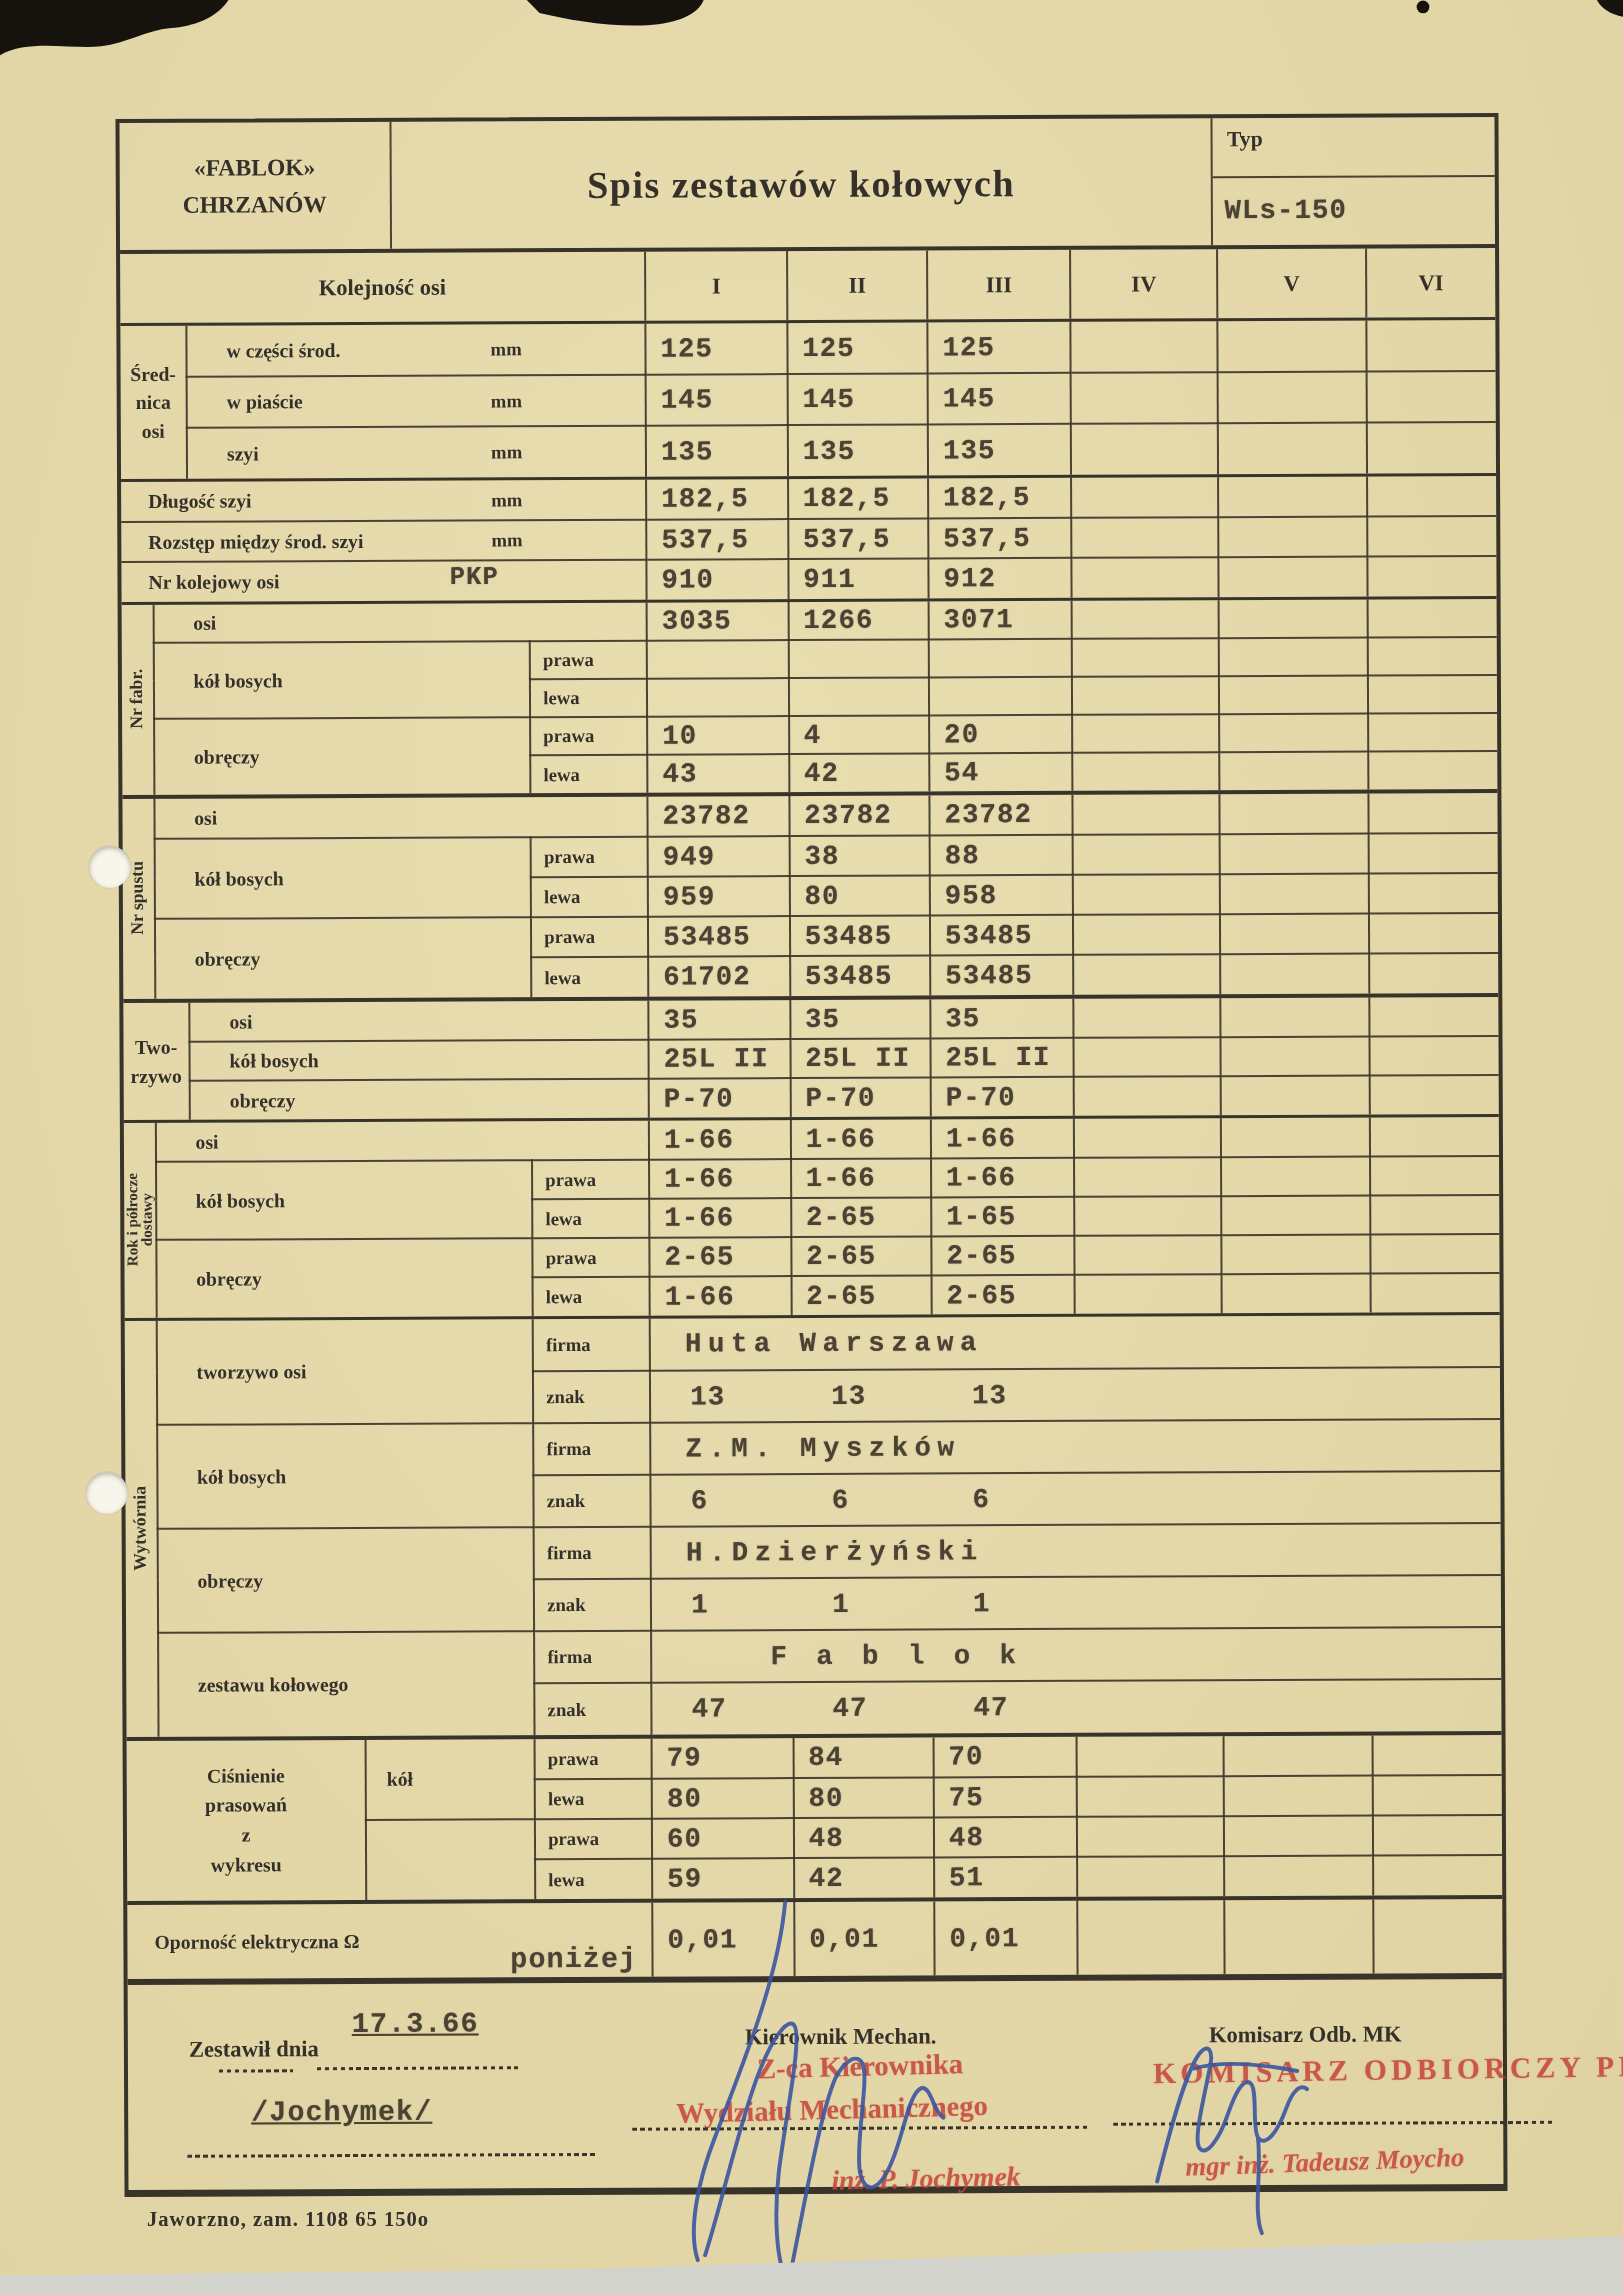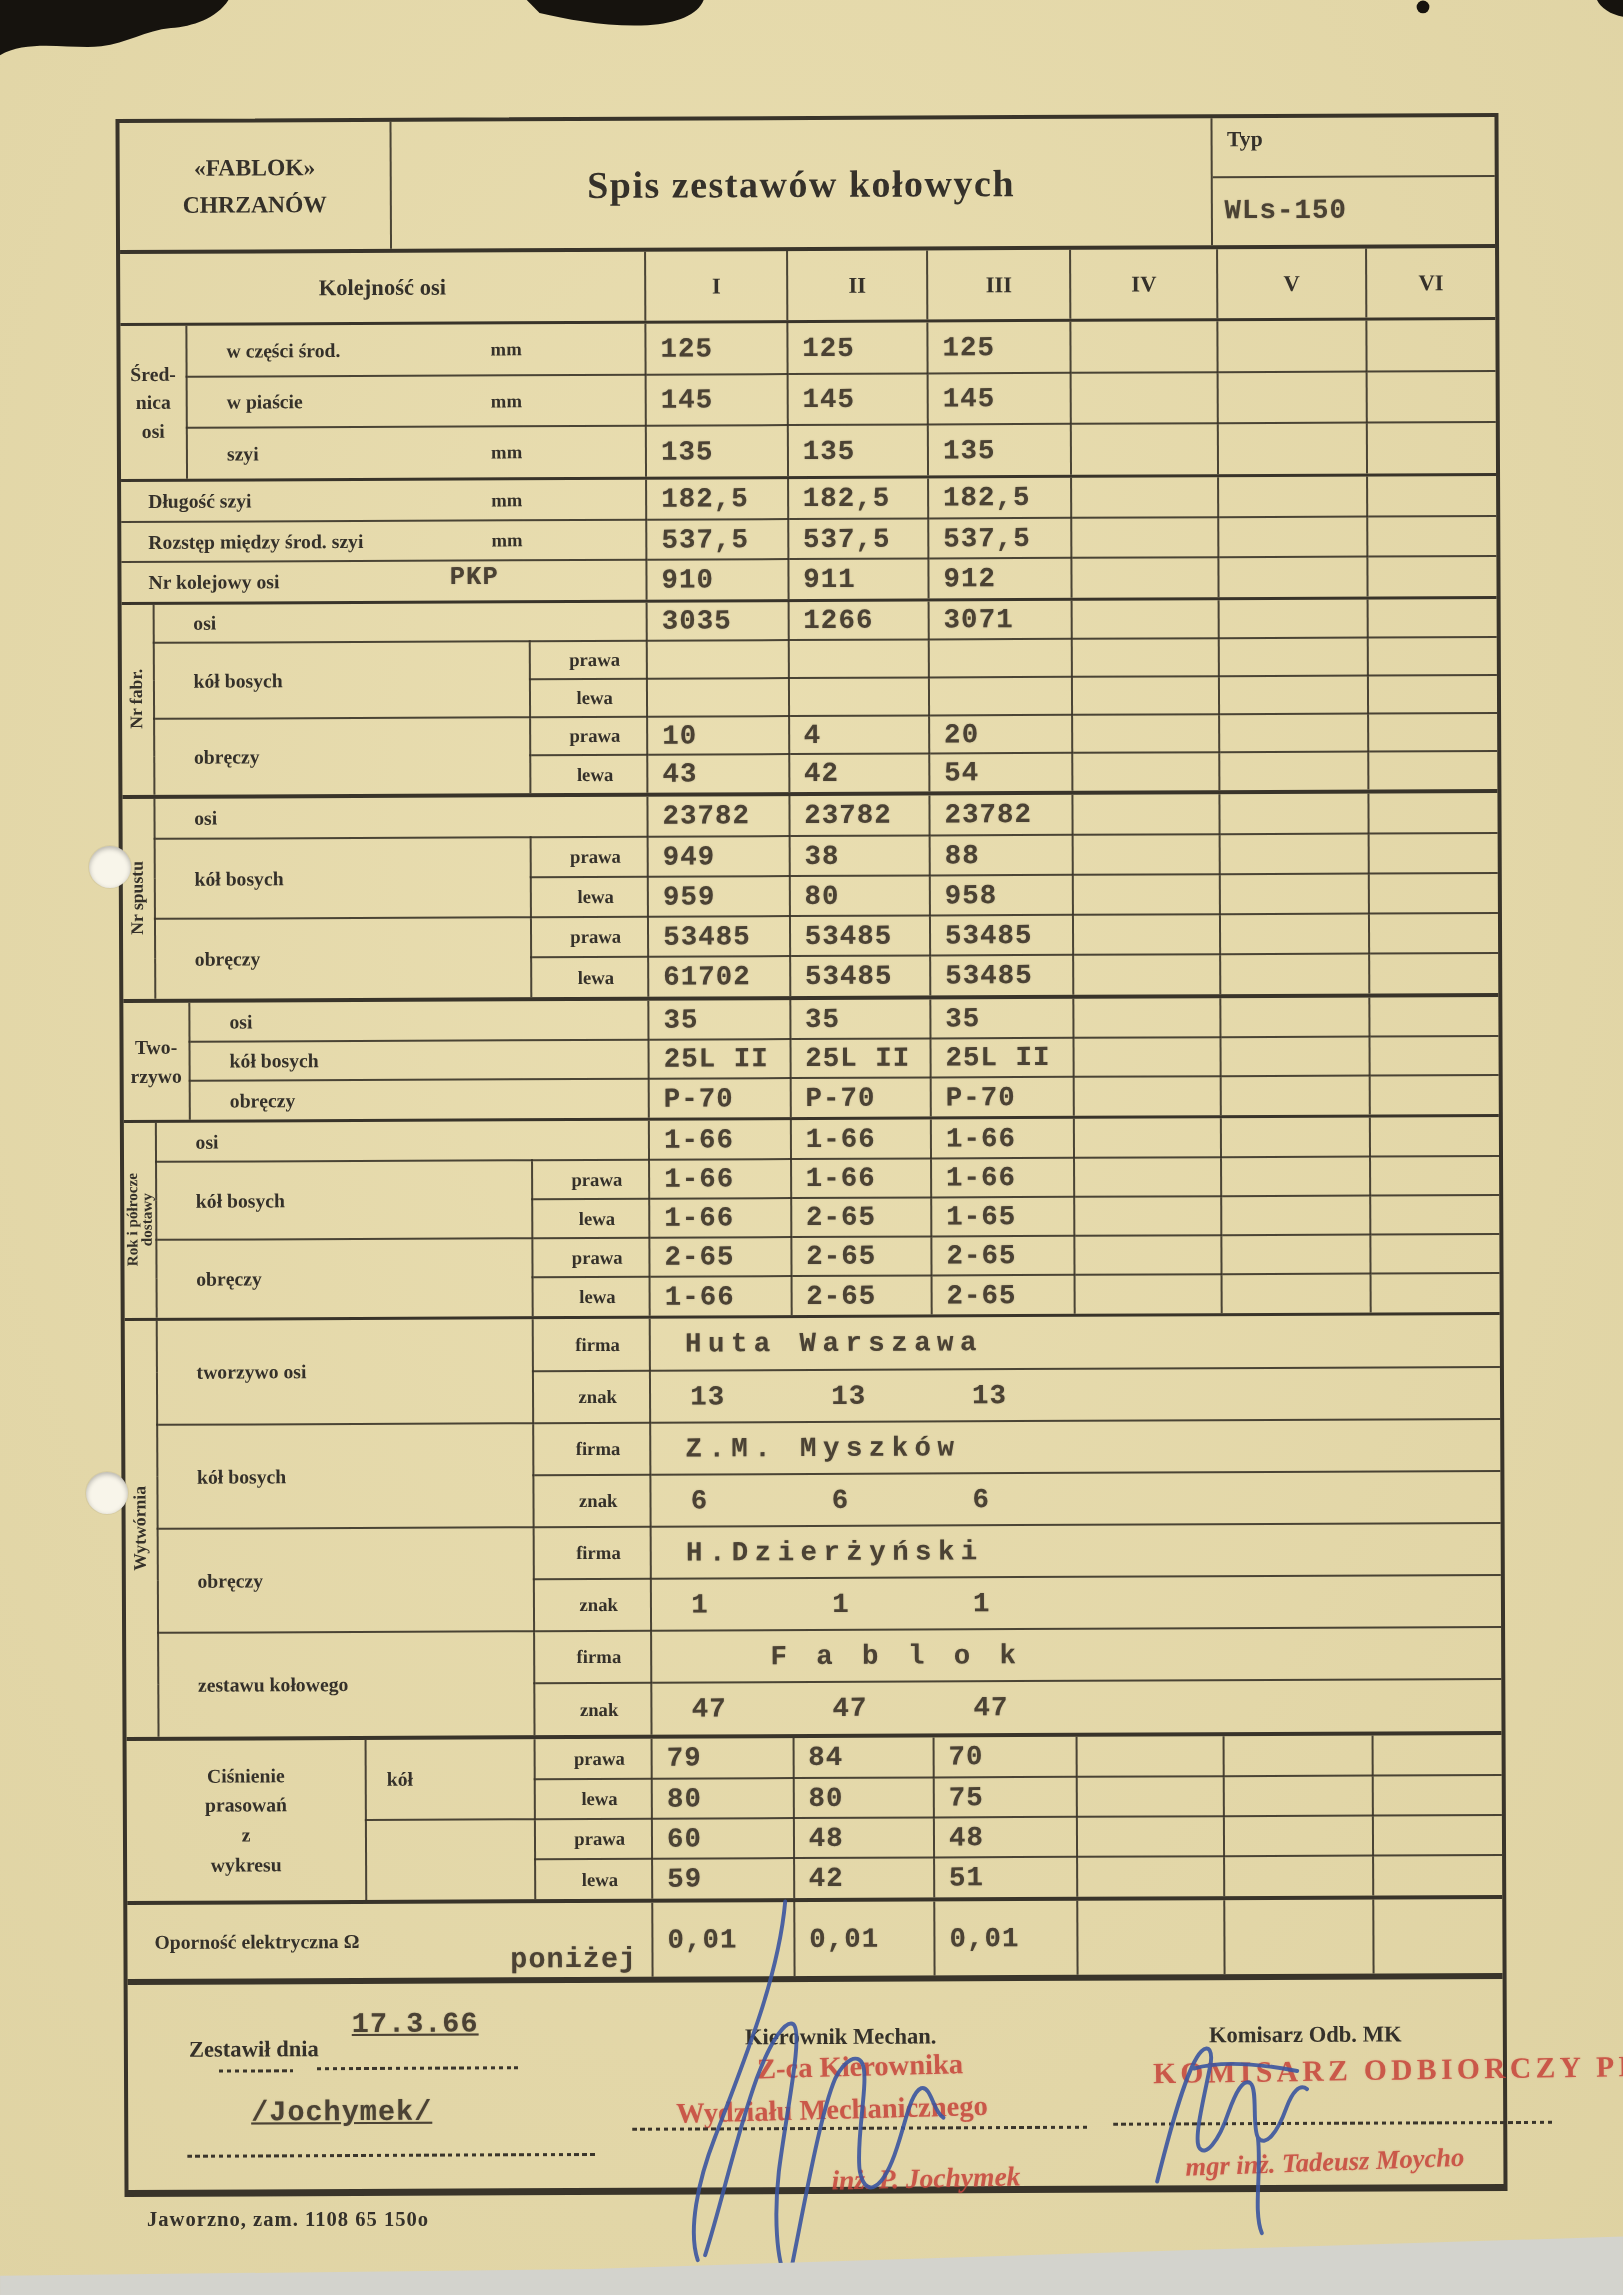--- a/index.html
+++ b/index.html
@@ -26,21 +26,21 @@
   
   .chrow{height:69px;}
   .ch{ text-align:center;font-size:22.6px;}
   
   .sec-sred tr{height:51px;} .sec-simple tr{height:40px;} .sec-fabr tr{height:38px;}
   .sec-spust tr{height:40px;} .sec-two tr{height:39px;} .sec-rok tr{height:39px;}
   .sec-wyt tr{height:52px;} .sec-cis tr{height:40px;} .sec-opo tr{height:74px;}
   .lbl{font-size:19.7px;padding-left:39px;text-align:left;position:relative;}
   .lbl0{font-size:19.7px;padding-left:27px;text-align:left;position:relative;}
   .grp{text-align:center;font-size:19.7px;line-height:1.45;}
-  .sub{font-size:18.7px;padding-left:11.8px;text-align:center;}
+  .sub{font-size:18.7px;padding-left:11.8px;text-align:left;}
   .unit{position:absolute;right:123px;top:50%;transform:translateY(-50%);font-size:18.7px;font-weight:700;}
   .pkp{right:147px;font-size:25.6px;top:42%;}
   .vcell{text-align:center;}
   .vlabel{display:inline-block;writing-mode:vertical-rl;transform:rotate(180deg);font-size:17.7px;line-height:1.0;white-space:nowrap;}
   .vsmall{font-size:15.2px;line-height:.95;}
   .v{font-family:"Liberation Mono",monospace;font-weight:700;color:#4b4234;
      text-shadow:0 0 1.5px rgba(70,60,45,.35);letter-spacing:1px;
      font-size:27.5px;text-align:left;padding-left:13.8px;white-space:nowrap;}
   .firma{font-size:27.5px;padding-left:34px;letter-spacing:6.4px;white-space:nowrap;}
   .znakrow{padding:0;}

